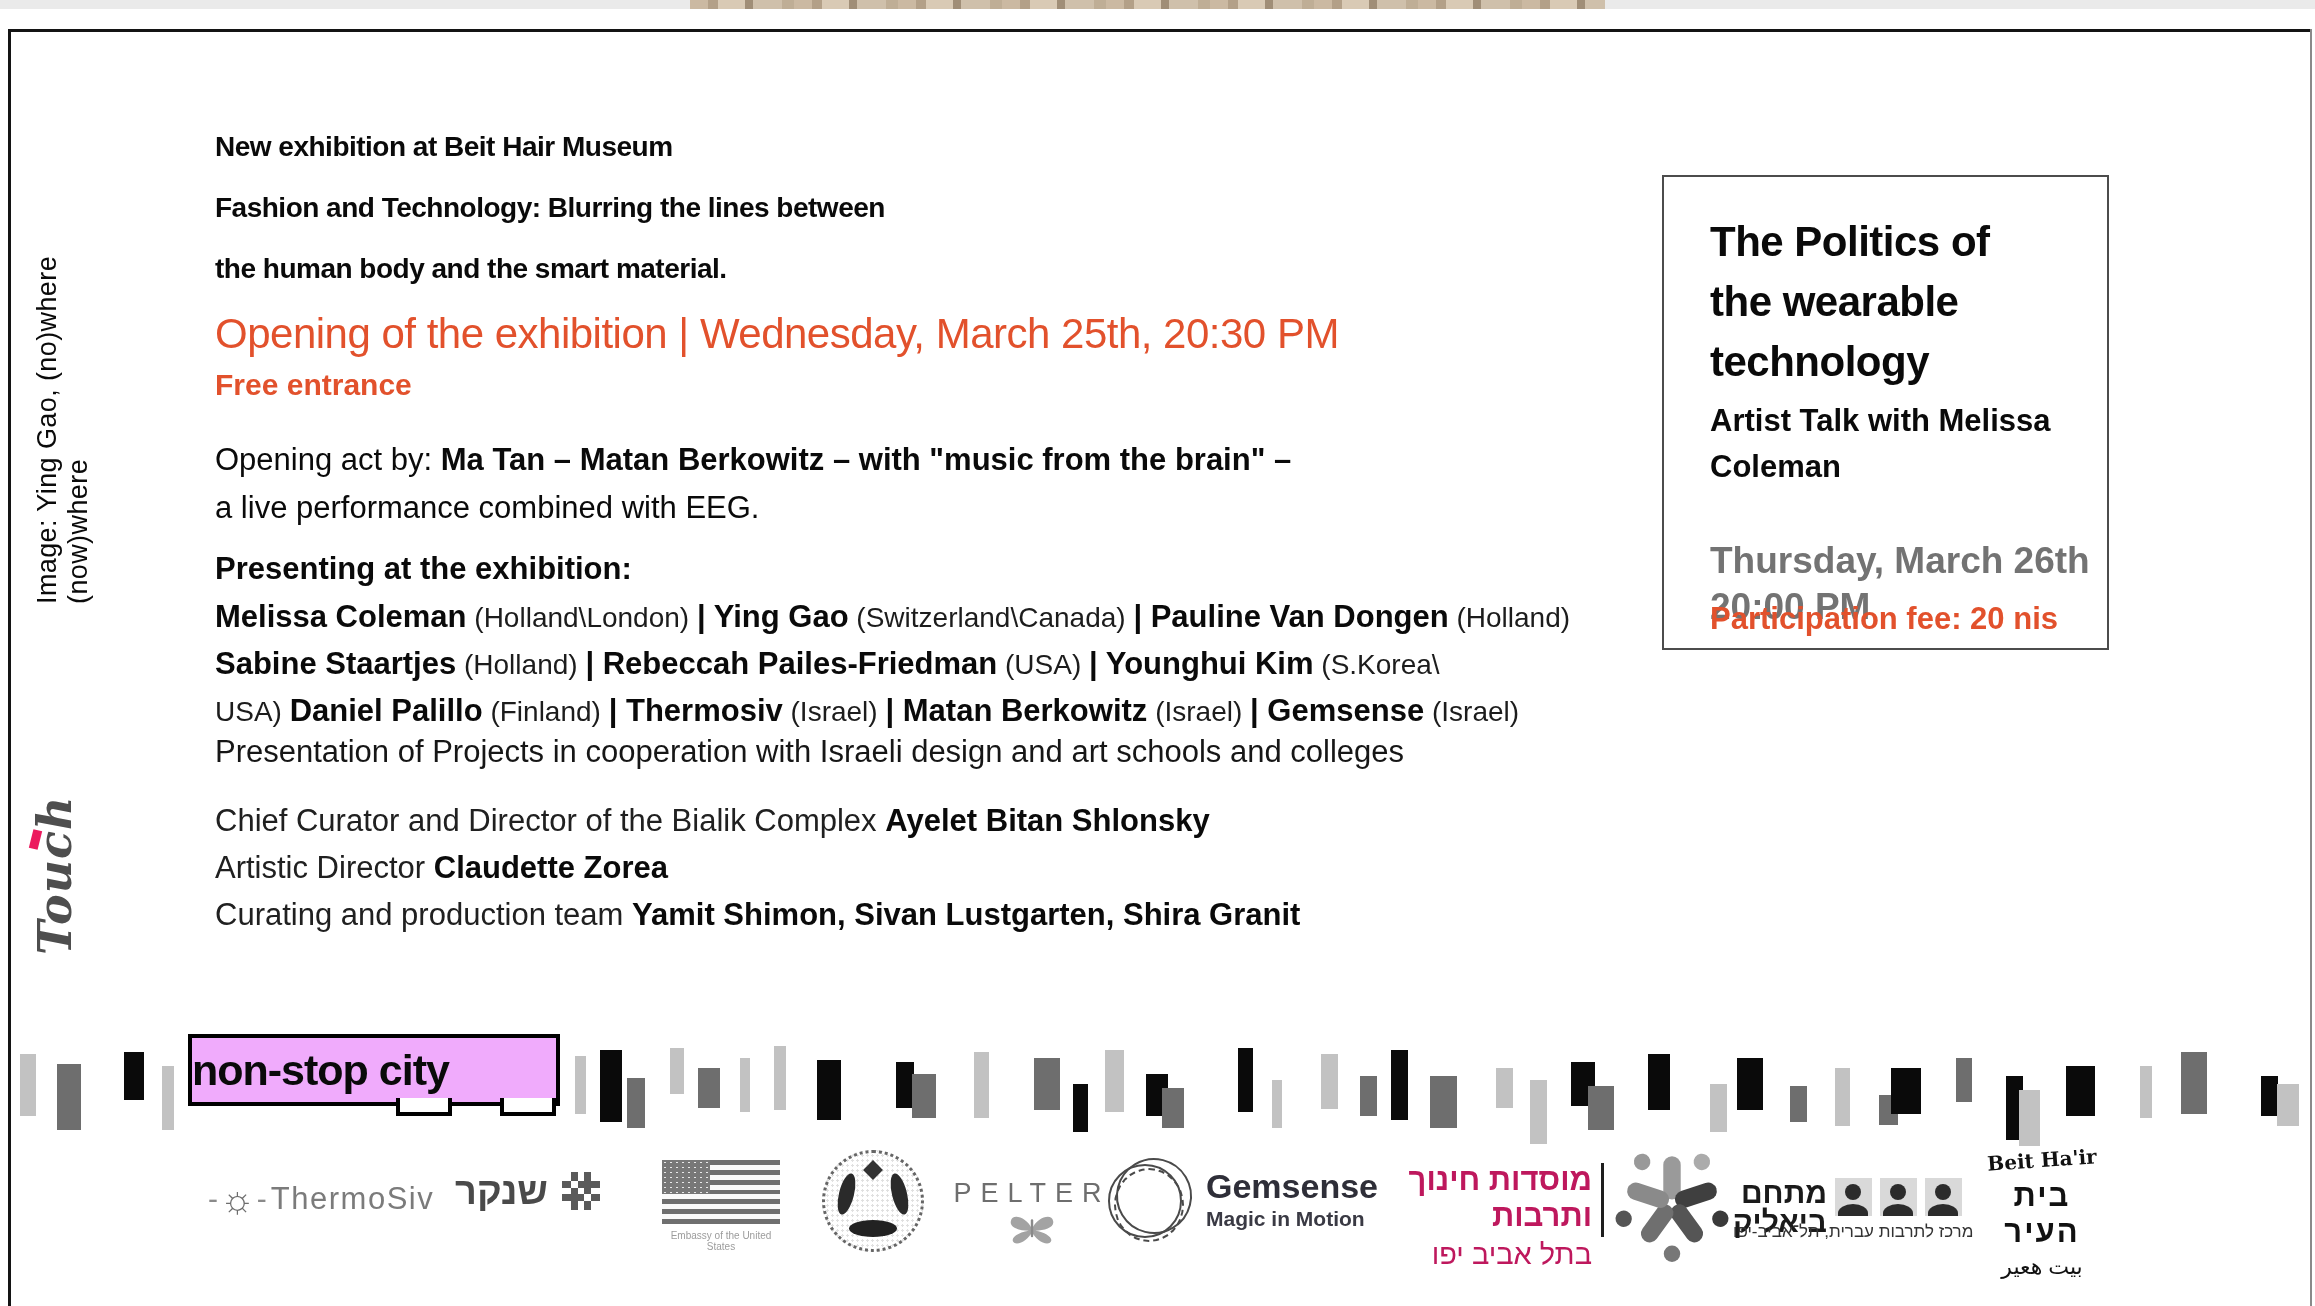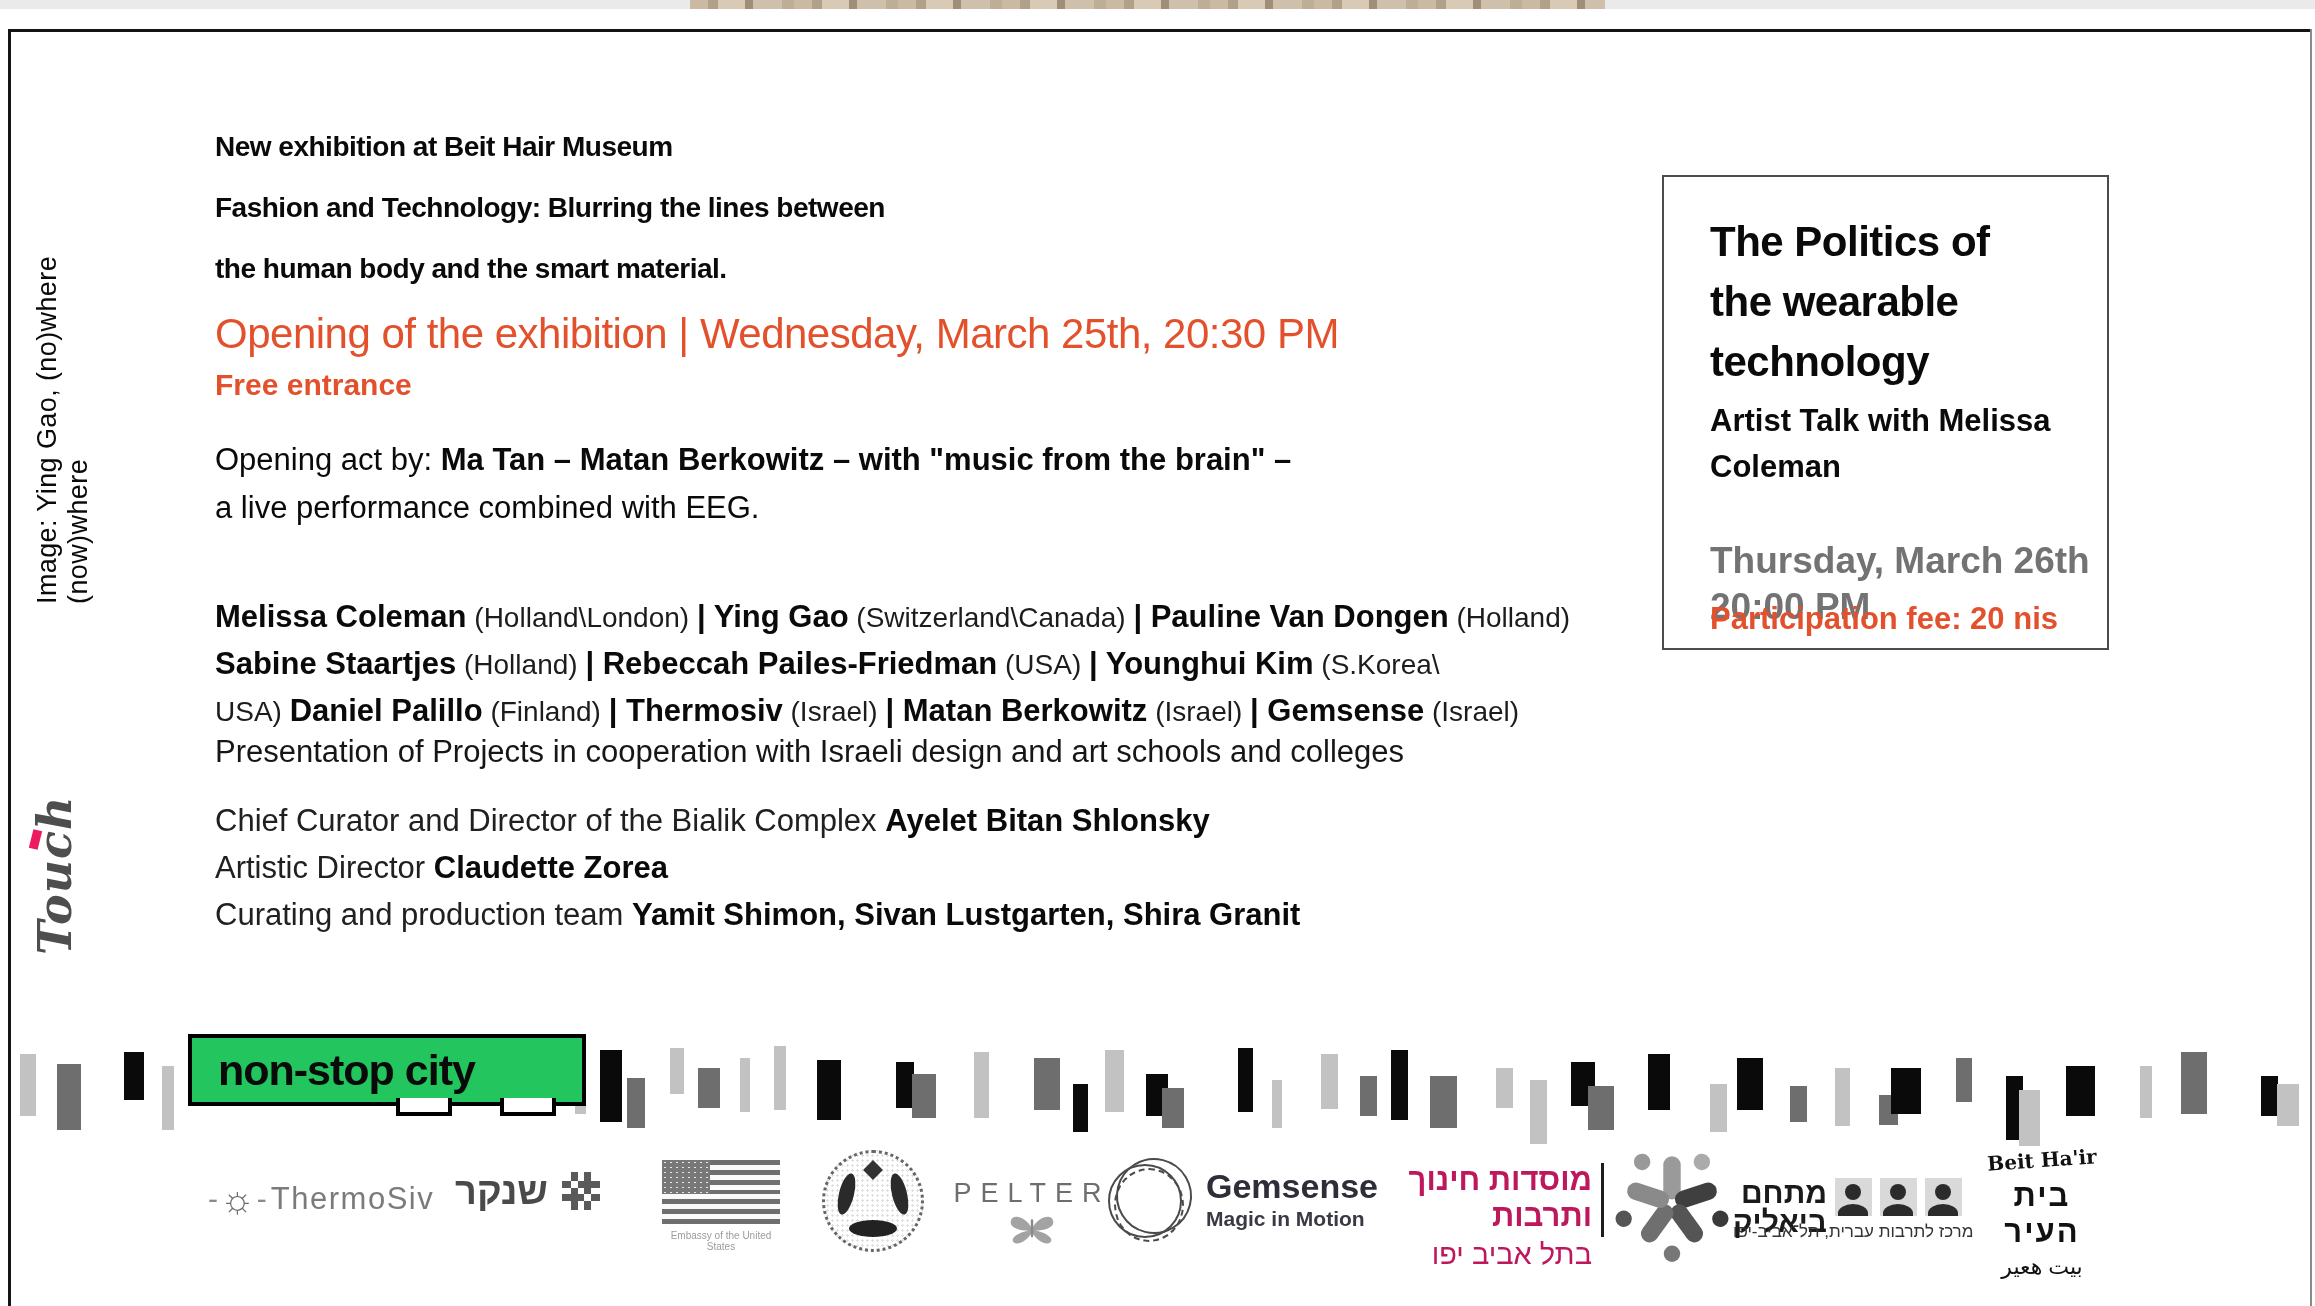--- a/index.html
+++ b/index.html
@@ -49,22 +49,22 @@
   #talk-date{left:1710px;top:506px;font-size:37px;line-height:46px;font-weight:bold;}
   #talk-fee{left:1710px;top:601px;font-size:31px;font-weight:bold;}
 
   
   #venue{left:1662px;top:797px;font-size:31px;line-height:47px;}
   #venue .vname{font-weight:bold;font-size:33px;color:#0a0a0a;}
   #venue .vrow{color:#3d3d3d;}
 
   
   .bar{position:absolute;}
-  #nonstop-box{left:188px;top:1034px;width:364px;height:64px;border:4px solid #000;background:#22c55e;z-index:3;
-     display:flex;align-items:center;padding-left:26px;font-size:43px;font-weight:bold;letter-spacing:-1px;}
+  #nonstop-box{left:188px;top:1034px;width:364px;height:64px;border:4px solid #000;background:#f0abfc;z-index:3;
+     display:flex;align-items:center;font-size:43px;font-weight:bold;letter-spacing:-1px;}
   .notch{position:absolute;top:1098px;height:14px;width:48px;background:#fff;
      border:4px solid #000;border-top:none;z-index:4;}
   #notch-1{left:396px;} #notch-2{left:500px;}
 
   
   #logo-thermosiv{left:208px;top:1180px;display:flex;align-items:center;color:#7b7b7b;}
   #thermosiv-sun{font-size:38px;line-height:38px;color:#6e6e6e;margin:0 2px;}
   .dash{font-size:30px;color:#8a8a8a;}
   #thermosiv-label{font-size:31px;letter-spacing:1.5px;margin-left:4px;}
 
@@ -141,20 +141,21 @@
 Fashion and Technology: Blurring the lines between
 the human body and the smart material.</div>
   <div class="abs accent" id="opening-line" style="color: rgb(226, 81, 44);">Opening of the exhibition | Wednesday, March 25th, 20:30 PM</div>
   <div class="abs accent" id="free-entrance" style="color: rgb(226, 81, 44);">Free entrance</div>
 
   <div class="abs" id="opening-act">
     <div><span class="r">Opening act by: </span><span class="b">Ma Tan – Matan Berkowitz – with "music from the brain" –</span></div>
     <div>a live performance combined with EEG.</div>
   </div>
 
+  <div class="abs" id="presenting-heading">Presenting at the exhibition:</div>
   <div class="abs" id="artist-lines">
       <div class="artist-line"><span class="b">Melissa Coleman</span><span class="r"> (Holland\London) </span><span class="b">| </span><span class="b">Ying Gao</span><span class="r"> (Switzerland\Canada) </span><span class="b">| </span><span class="b">Pauline Van Dongen</span><span class="r"> (Holland)</span></div>
       <div class="artist-line"><span class="b">Sabine Staartjes</span><span class="r"> (Holland) </span><span class="b">| </span><span class="b">Rebeccah Pailes-Friedman</span><span class="r"> (USA) </span><span class="b">| </span><span class="b">Younghui Kim</span><span class="r"> (S.Korea\</span></div>
       <div class="artist-line"><span class="r">USA) </span><span class="b">Daniel Palillo</span><span class="r"> (Finland) </span><span class="b">| </span><span class="b">Thermosiv</span><span class="r"> (Israel) </span><span class="b">| </span><span class="b">Matan Berkowitz</span><span class="r"> (Israel) </span><span class="b">| </span><span class="b">Gemsense</span><span class="r"> (Israel)</span></div>
     </div>
   <div class="abs" id="presentation-note">Presentation of Projects in cooperation with Israeli design and art schools and colleges</div>
   <div class="abs" id="credits">
       <div><span class="role">Chief Curator and Director of the Bialik Complex </span><span class="name">Ayelet Bitan Shlonsky</span></div>
       <div><span class="role">Artistic Director </span><span class="name">Claudette Zorea</span></div>
       <div><span class="role">Curating and production team </span><span class="name">Yamit Shimon, Sivan Lustgarten, Shira Granit</span></div>

